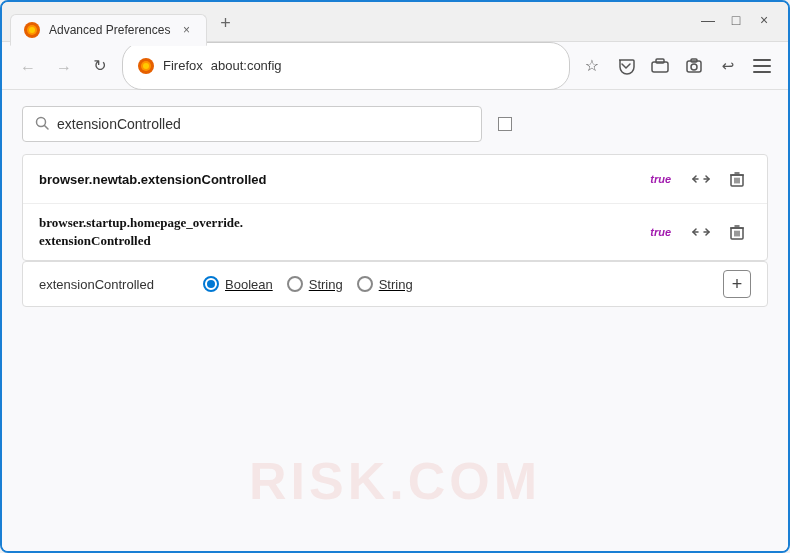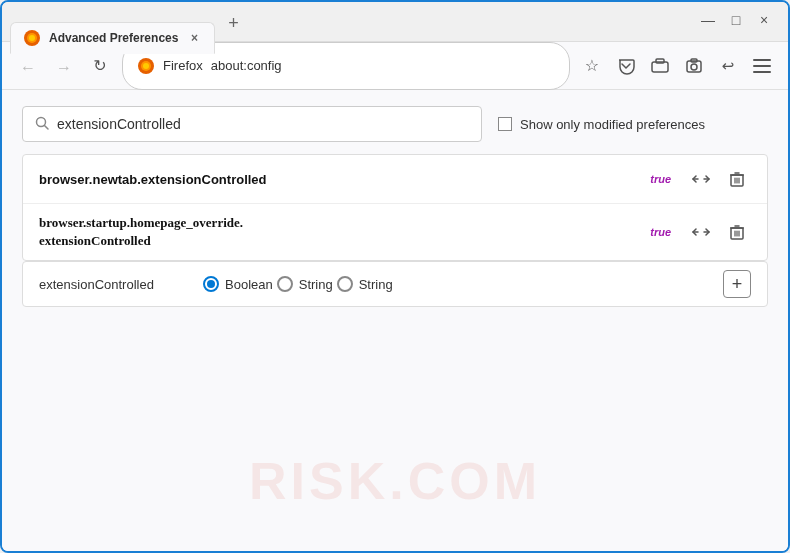--- a/index.html
+++ b/index.html
@@ -40,22 +40,21 @@
       align-items: center;
       background: #f9f9fb;
       border: 1px solid #ddd;
       border-bottom: 1px solid #f9f9fb;
       border-radius: 6px 6px 0 0;
       padding: 6px 12px;
       height: 32px;
       gap: 8px;
       margin-right: 4px;
       position: relative;
-      top: 16px;
-      font-weight: bold;
+      top: 8px;
     }
 
     .tab-title {
       font-size: 12px;
       color: #333;
       white-space: nowrap;
     }
 
     .tab-close {
       width: 16px;
@@ -324,22 +323,23 @@
     .add-pref-name {
       font-size: 13px;
       color: #333;
       flex-shrink: 0;
       min-width: 140px;
     }
 
     .radio-group {
       display: flex;
       align-items: center;
-      gap: 4px;
+      gap: 14px;
       flex: 1;
+      text-decoration: underline;
     }
 
     .radio-option {
       display: flex;
       align-items: center;
       gap: 6px;
       cursor: pointer;
     }
 
     .radio-circle {
@@ -476,21 +476,20 @@
         <span class="search-icon">
           <svg width="14" height="14" viewBox="0 0 14 14">
             <circle cx="6" cy="6" r="4.5" fill="none" stroke="#888" stroke-width="1.5"></circle>
             <line x1="9.5" y1="9.5" x2="13" y2="13" stroke="#888" stroke-width="1.5" stroke-linecap="round"></line>
           </svg>
         </span>
         <input class="search-input" type="text" value="extensionControlled" style="">
       </div>
       <div class="checkbox-row">
         <div class="checkbox"></div>
-        <span class="checkbox-label">Show only modified preferences</span>
       </div>
     </div>
 
     <div class="results-table">
 
       <div class="result-row">
         <span class="pref-name">browser.newtab.extensionControlled</span>
         <span class="pref-value">true</span>
         <div class="row-icons">
           <div class="row-icon-btn">

